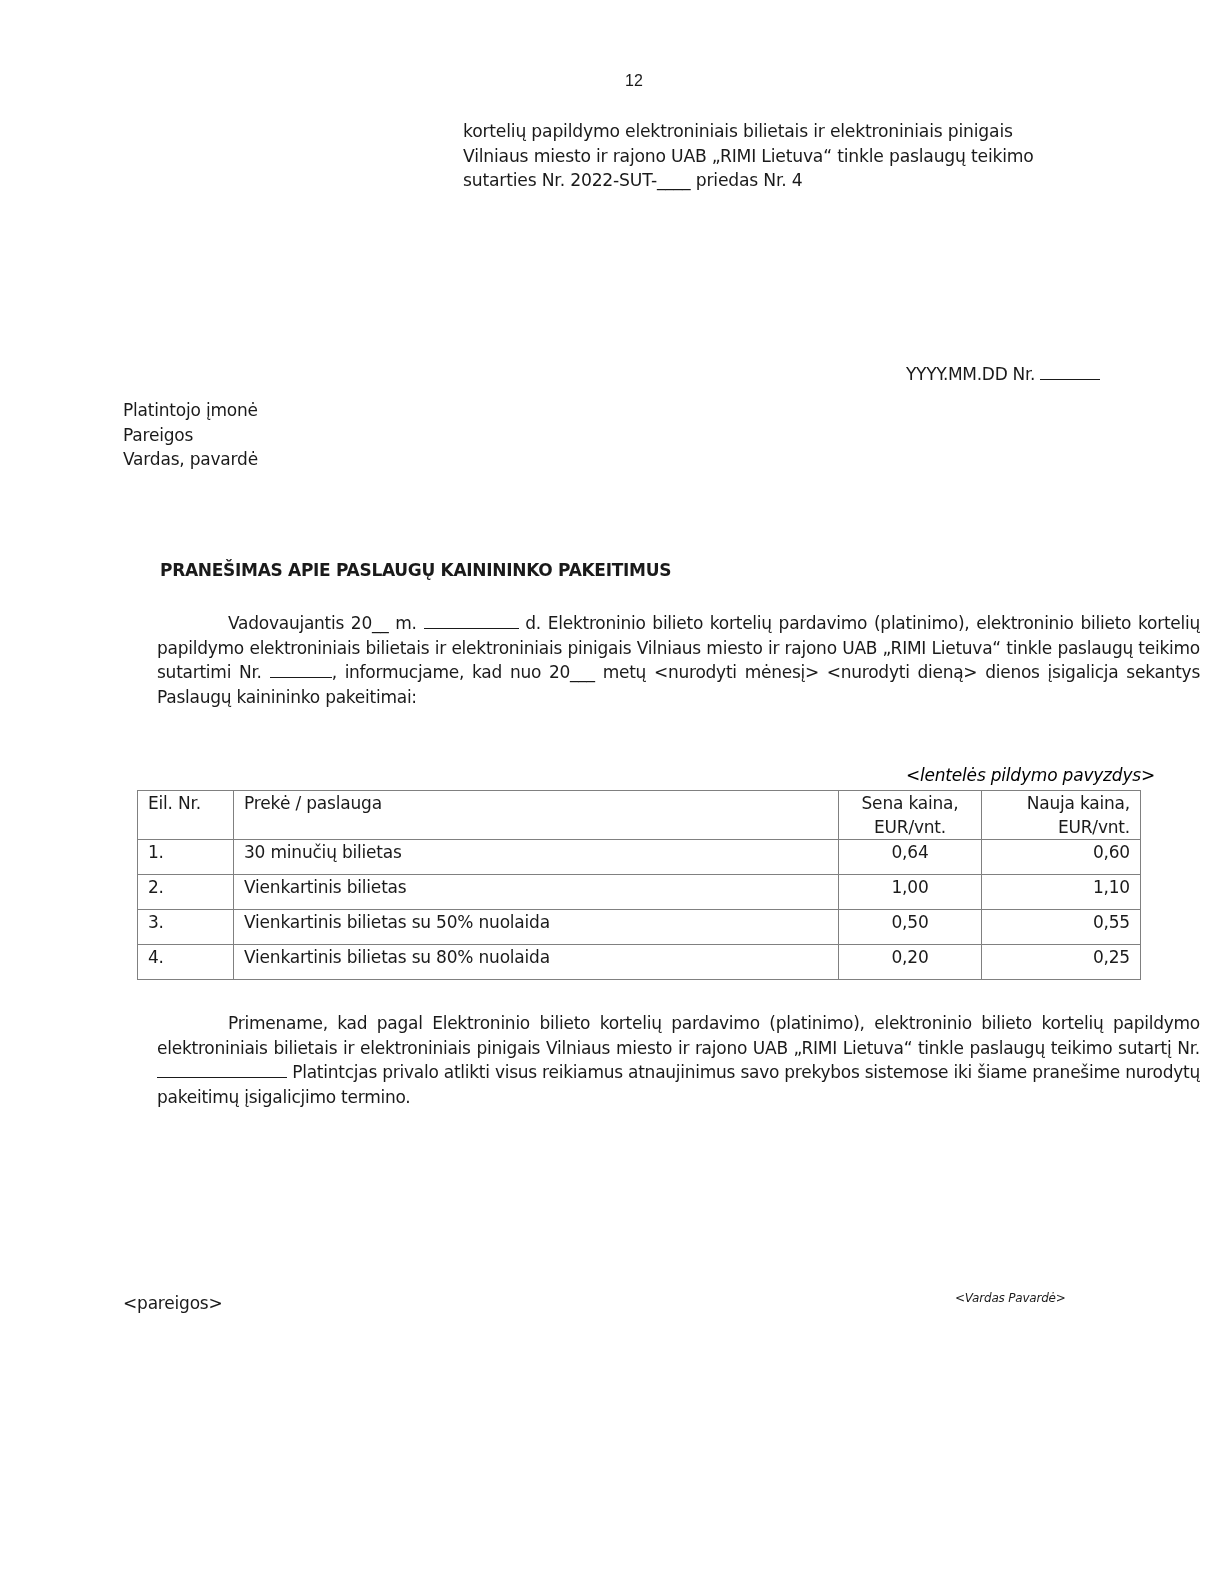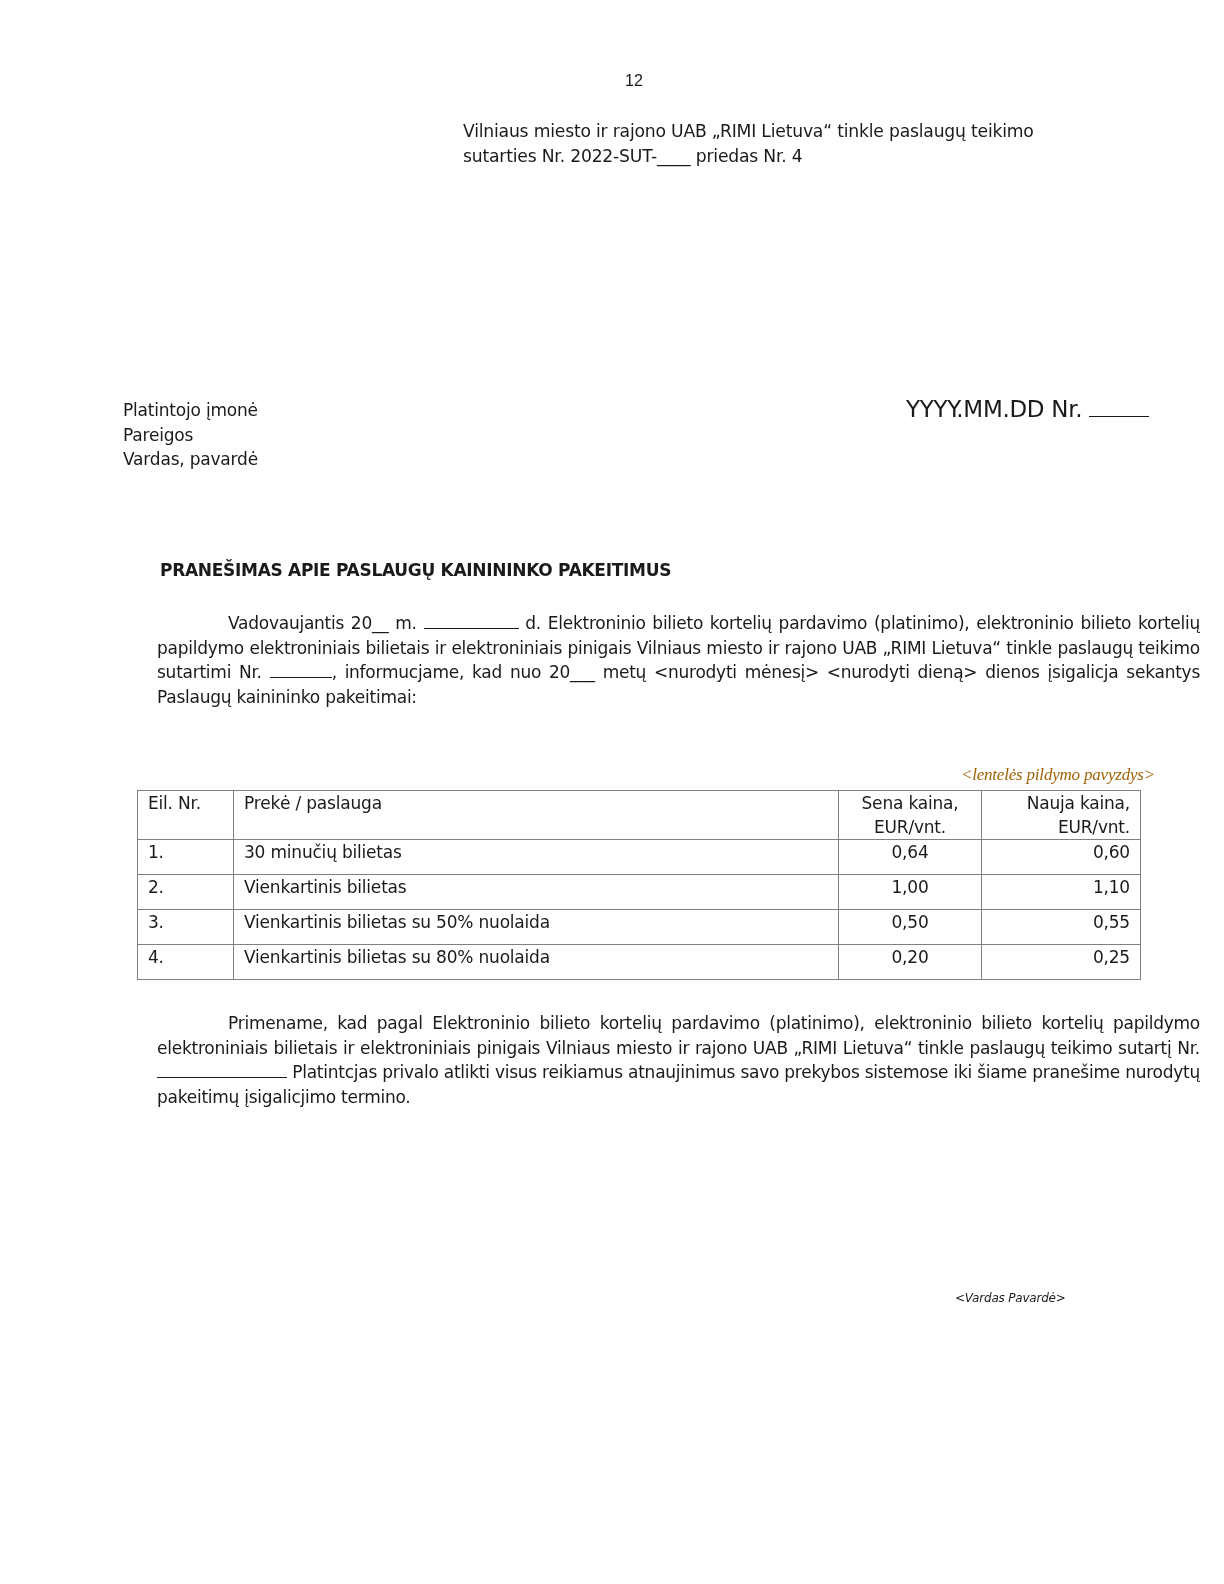--- a/index.html
+++ b/index.html
@@ -3,29 +3,29 @@
 <meta charset="utf-8">
 <style>
   html, body { margin: 0; padding: 0; background: #ffffff; }
   body {
     width: 1224px; height: 1584px; position: relative; overflow: hidden;
     font-family: "DejaVu Sans", sans-serif; color: #1a1a1a;
   }
   .abs { position: absolute; }
   .page-num { left: 625px; top: 72px; font-family: "Liberation Sans", sans-serif; font-size: 16px; }
   .annex { left: 463px; top: 119px; width: 700px; font-size: 17.2px; line-height: 24.5px; letter-spacing: -0.2px; }
-  .date-no { left: 906px; top: 364px; font-size: 23px; letter-spacing: -0.3px; margin-top: 32px; }
+  .date-no { left: 906px; top: 364px; font-size: 17px; letter-spacing: -0.3px; }
   .blank { display: inline-block; border-bottom: 1.2px solid #1a1a1a; height: 15px; vertical-align: baseline; }
   .addressee { left: 123px; top: 398px; font-size: 17px; line-height: 24.5px; letter-spacing: -0.2px; }
   .heading { left: 112px; top: 560px; font-size: 17px; font-weight: bold; letter-spacing: -0.3px; margin-left: 48px; }
   .para { left: 112px; width: 1043px; font-size: 17px; line-height: 24.5px; text-align: justify; letter-spacing: -0.25px; margin-left: 45px; }
   .para .indent { display: inline-block; width: 71px; }
   .p1 { top: 611px; }
   .p2 { top: 1011px; }
-  .note { right: 69px; top: 765px; color: #a16207; font-style: italic; font-size: 17px; letter-spacing: -0.2px; font-family: Liberation Serif, serif; }
+  .note { right: 69px; top: 765px; color: #000000; font-style: italic; font-size: 17px; letter-spacing: -0.2px; }
   table.prices {
     position: absolute; left: 137px; top: 790px; width: 1004px;
     border-collapse: collapse; font-size: 17px; letter-spacing: -0.2px;
   }
   table.prices td, table.prices th {
     border: 1px solid #808080; padding: 0 10px; vertical-align: top; font-weight: normal;
   }
   table.prices th { height: 48px; line-height: 24px; }
   table.prices td { height: 34px; line-height: 24px; }
   .c-no { width: 75px; text-align: left; }
@@ -35,20 +35,21 @@
   .sig-left { left: 123px; top: 1291px; width: 565px; font-size: 17px; line-height: 24.5px; letter-spacing: -0.2px; }
   .sig-left .row1 { display: flex; justify-content: space-between; }
   .sig-right { left: 955px; top: 1291px; font-size: 12px; letter-spacing: -0.2px; font-style: italic; }
 </style>
 </head>
 <body>
 
 <div class="abs page-num">12</div>
 
 <div class="abs annex">
+  <div>kortelių papildymo elektroniniais bilietais ir elektroniniais pinigais</div>
   <div>Vilniaus miesto ir rajono UAB „RIMI Lietuva“ tinkle paslaugų teikimo</div>
   <div>sutarties Nr. 2022-SUT-____ priedas Nr. 4</div>
 </div>
 
 <div class="abs date-no">
   <span>YYYY.MM.DD Nr.</span>
   <span class="blank" style="width:60px"></span>
 </div>
 
 <div class="abs addressee">
@@ -94,15 +95,16 @@
     <td class="c-item">Vienkartinis bilietas su 80% nuolaida</td>
     <td class="c-old">0,20</td>
     <td class="c-new">0,25</td>
   </tr>
 </tbody>
   </table>
 
 <div class="abs para p2"><span class="indent"></span><span>Primename, kad pagal Elektroninio bilieto kortelių pardavimo (platinimo), elektroninio bilieto kortelių papildymo elektroniniais bilietais ir elektroniniais pinigais Vilniaus miesto ir rajono UAB „RIMI Lietuva“ tinkle paslaugų teikimo sutartį Nr. </span><span class="blank" style="width:130px"></span><span> Platintcjas privalo atlikti visus reikiamus atnaujinimus savo prekybos sistemose iki šiame pranešime nurodytų pakeitimų įsigalicjimo termino.</span></div>
 
 <div class="abs sig-left">
+  <div>&lt;pareigos&gt;</div>
 </div>
 
 <div class="abs sig-right">&lt;Vardas Pavardė&gt;</div>
 
 </body></html>

